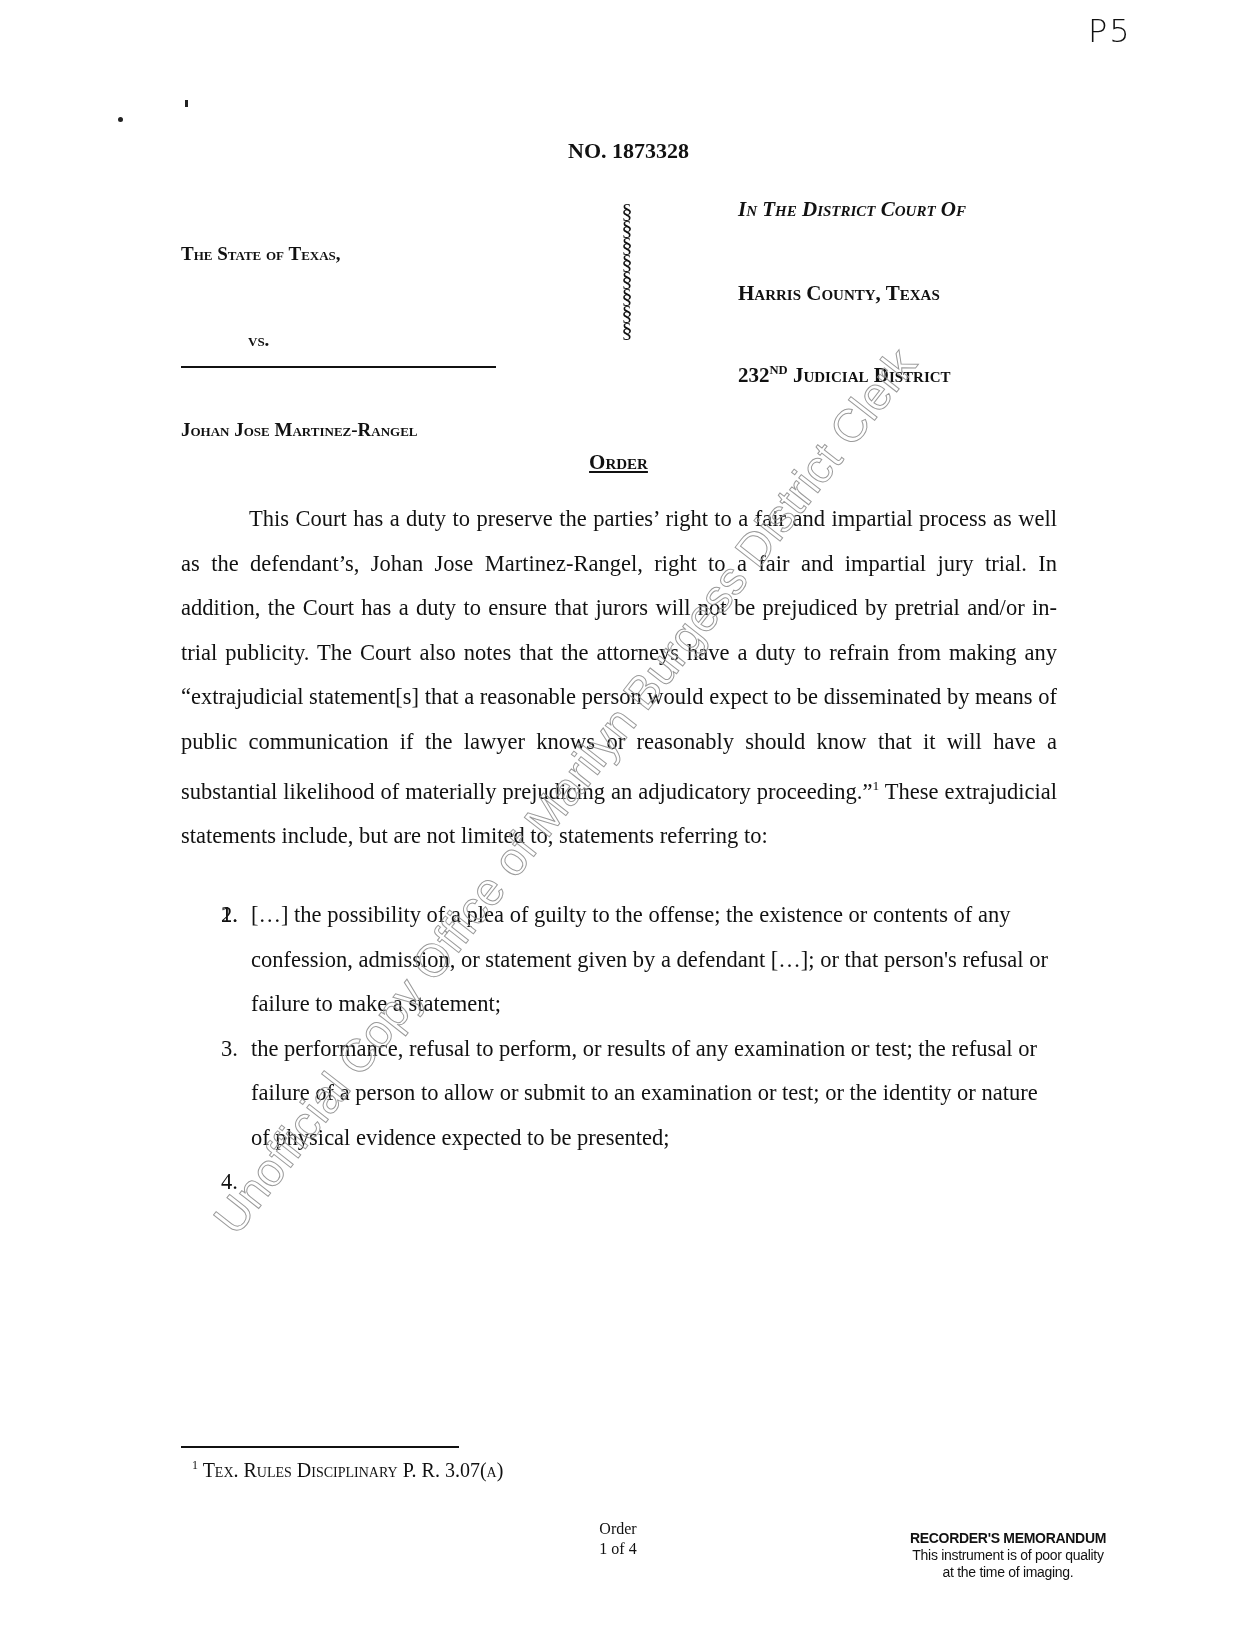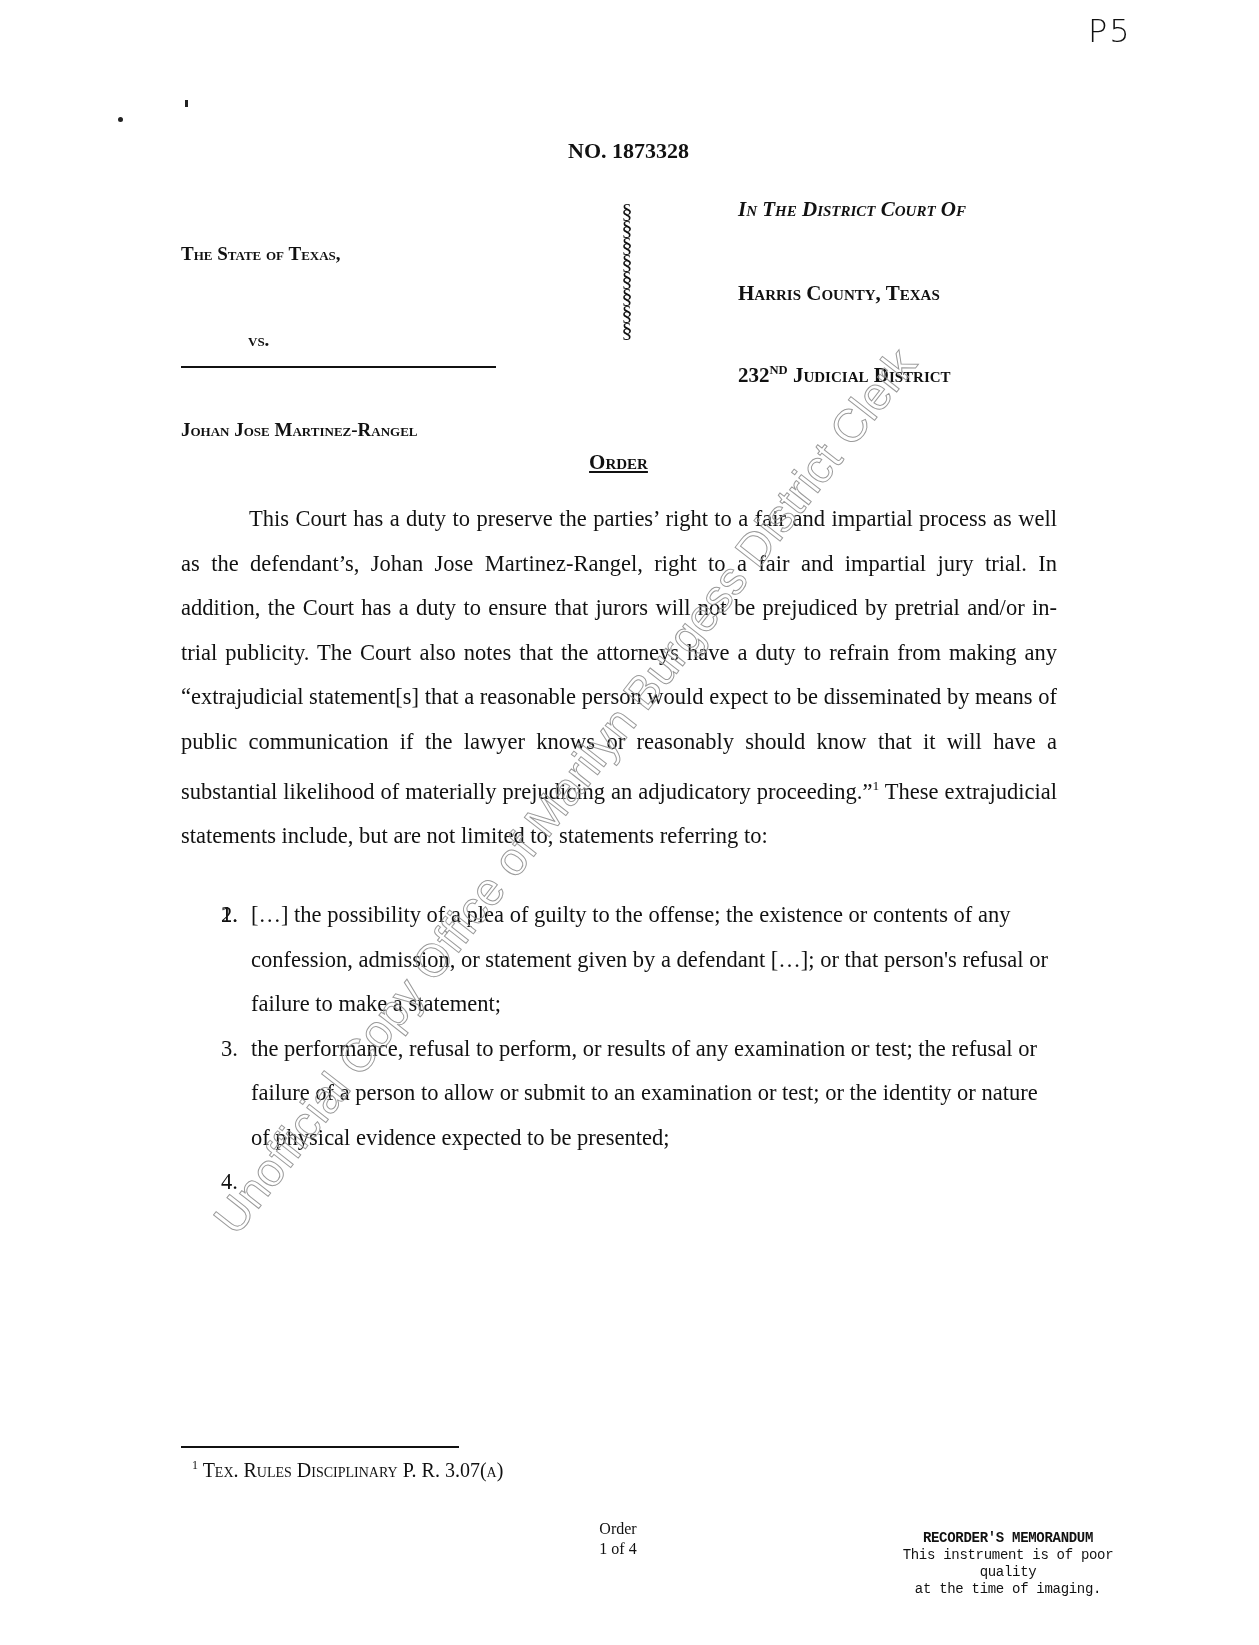--- a/index.html
+++ b/index.html
@@ -78,19 +78,19 @@
 </div>
 
 <div class="abs" style="left:181px; top:1446px; width:278px; height:2px; background:#111;"></div>
 <div class="abs fn" style="left:192px; top:1458px;"><sup>1</sup> <span>Tex. Rules Disciplinary P. R. 3.07(a)</span></div>
 
 <div class="abs footer-c" style="left:570px; top:1519px; width:96px;">
   <div>Order</div>
   <div>1 of 4</div>
 </div>
 
-<div class="abs memo" style="left:893px; top:1530px; width:230px;font-family:Liberation Mono, monospace;">
+<div class="abs memo" style="left:893px; top:1530px; width:230px;">
   <div class="h">RECORDER'S MEMORANDUM</div>
   <div class="t">This instrument is of poor quality</div>
   <div class="t">at the time of imaging.</div>
 </div>
 
 <div class="abs watermark" style="left:245px; top:1190px; transform: rotate(-52deg);">Unofficial Copy Office of Marilyn Burgess District Clerk</div>
 
 </body></html>

